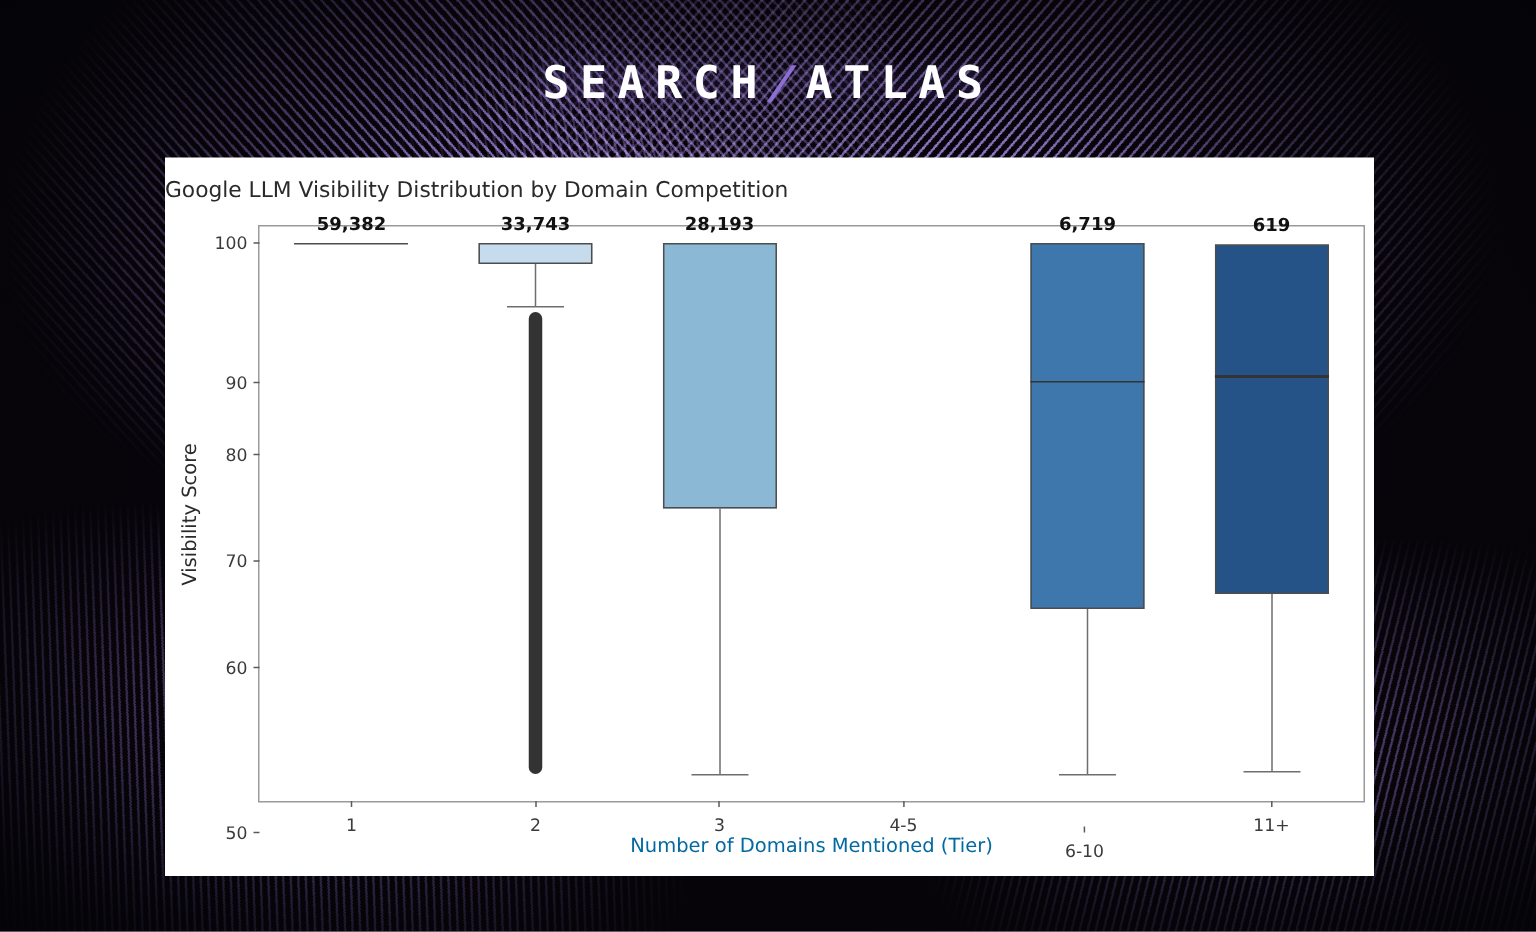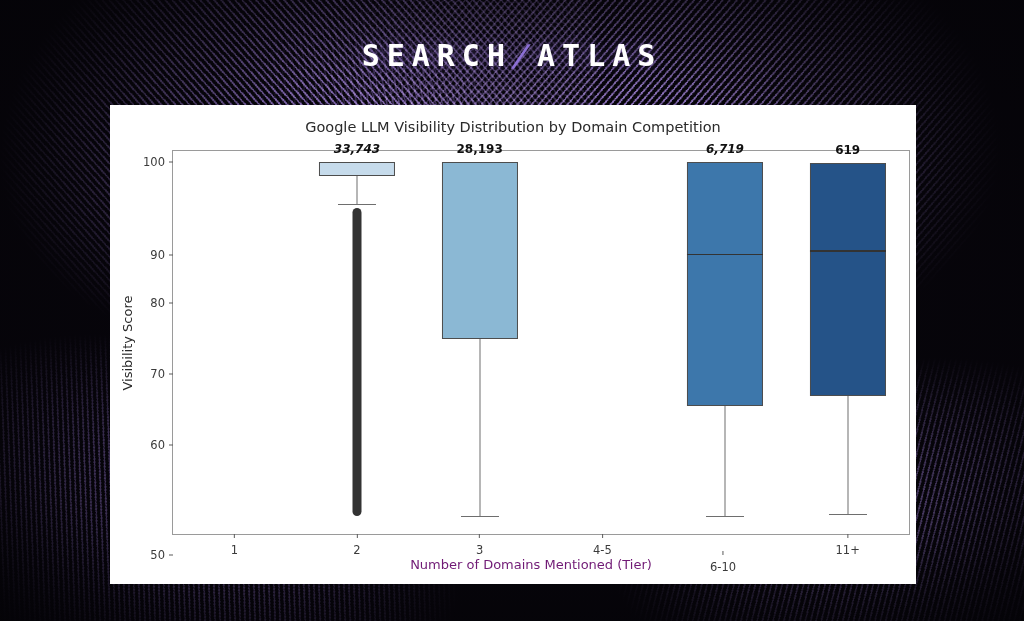--- a/index.html
+++ b/index.html
@@ -47,21 +47,21 @@
         font-size:30px;letter-spacing:7px;color:#ffffff;
         white-space:nowrap;
         text-shadow:0 0 14px rgba(140,110,215,.45);}
   #logo .slash{color:#8b6fd4;font-weight:700;
                display:inline-block;transform:skewX(-12deg);}
 
   
   #card{position:absolute;left:110px;top:105px;width:806px;height:479px;
         background:#ffffff;}
 
-  #chart-title{position:absolute;left:0;right:0;top:14px;text-align:center;
+  #chart-title{position:absolute;left:0;right:0;top:14px;
                font-size:14.5px;color:#2a2a2a;}
 
   
   #plot{position:absolute;left:62px;top:45px;width:738px;height:385px;
         border:1px solid #9a9a9a;box-sizing:border-box;background:#fff;}
 
   .ytick{position:absolute;right:100%;transform:translateY(-50%);
          padding-right:8px;font-size:11.5px;color:#3b3b3b;white-space:nowrap;}
   .ytick::after{content:"";position:absolute;right:0;top:50%;width:4px;height:1px;
                 background:#5a5a5a;transform:translateY(-50%);}
@@ -69,22 +69,22 @@
   #ylabel{position:absolute;left:8px;top:45px;height:385px;width:18px;}
   #ylabel span{position:absolute;left:50%;top:50%;white-space:nowrap;
                transform:translate(-50%,-50%) rotate(-90deg);
                font-size:13px;color:#2a2a2a;}
 
   .xtick{position:absolute;top:100%;transform:translateX(-50%);
          padding-top:9px;font-size:11.5px;color:#3b3b3b;white-space:nowrap;}
   .xtick::before{content:"";position:absolute;left:50%;top:0;width:1px;height:4px;
                  background:#5a5a5a;transform:translateX(-50%);}
 
-  #xlabel{position:absolute;left:52px;width:738px;top:452px;text-align:center;
-          font-size:13px;color:#701a75;}
+  #xlabel{position:absolute;left:62px;width:738px;top:452px;text-align:center;
+          font-size:13px;color:#0369a1;}
 
   
   .boxgroup{position:absolute;top:0;bottom:0;}
   .whisker-line{position:absolute;left:50%;width:1px;background:#6e6e6e;
                 transform:translateX(-50%);}
   .whisker-cap{position:absolute;left:50%;height:1px;background:#6e6e6e;
                transform:translateX(-50%);}
   .box{position:absolute;left:50%;transform:translateX(-50%);
        border:1px solid #4d4d4d;box-sizing:border-box;}
   .median{position:absolute;left:50%;transform:translateX(-50%);height:1.5px;
@@ -115,43 +115,47 @@
   <div id="ylabel">
       <span>Visibility Score</span>
     </div>
   <div id="plot">
       <div class="ytick" style="top: 365.269px; margin-top: 39px;">50</div>
       <div class="ytick" style="top: 294.343px;">60</div>
       <div class="ytick" style="top: 223.417px;">70</div>
       <div class="ytick" style="top: 152.491px;">80</div>
       <div class="ytick" style="top: 81.5648px; margin-top: 22px;">90</div>
       <div class="ytick" style="top: 10.6389px; text-align: center;">100</div>
+      <div class="boxgroup" style="left: 0px; width: 122.667px;">
+        <div class="flatline" style="top: 10.6389px; width: 76.0533px;"></div>
+        <div class="count" style="top: -9.36111px;">59,382</div>
+      </div>
       <div class="xtick" style="left: 61.3333px;">1</div>
       <div class="boxgroup" style="left: 122.667px; width: 122.667px;">
         <div class="whisker-line" style="top: 24.8241px; height: 28.3704px;"></div>
         <div class="whisker-cap" style="top: 53.1944px; width: 38.0267px;"></div>
         <div class="box" style="top: 10.6389px; height: 14.1852px; width: 76.0533px; background: rgb(198, 219, 235);"></div>
         <div class="outliers" style="top: 56.7407px; height: 308.528px; width: 9px;"></div>
-        <div class="count" style="top: -9.36111px; font-style: italic;">33,743</div>
+        <div class="count" style="top: -9.36111px;">33,743</div>
       </div>
       <div class="xtick" style="left: 184px;">2</div>
       <div class="boxgroup" style="left: 245.333px; width: 122.667px;">
         <div class="whisker-line" style="top: 187.954px; height: 177.315px;"></div>
         <div class="whisker-cap" style="top: 365.269px; width: 38.0267px;"></div>
         <div class="box" style="top: 10.6389px; height: 177.315px; width: 76.0533px; background: rgb(139, 184, 212);"></div>
         <div class="count" style="top: -9.36111px;">28,193</div>
       </div>
       <div class="xtick" style="left: 306.667px;">3</div>
       <div class="xtick" style="left: 429.333px;">4-5</div>
       <div class="boxgroup" style="left: 490.667px; width: 122.667px;">
         <div class="whisker-line" style="top: 255.333px; height: 109.935px;"></div>
         <div class="whisker-cap" style="top: 365.269px; width: 38.0267px;"></div>
         <div class="box" style="top: 10.6389px; height: 244.694px; width: 76.0533px; background: rgb(61, 119, 171);"></div>
         <div class="median" style="top: 102.843px; width: 76.0533px;"></div>
-        <div class="count" style="top: -9.36111px; font-style: italic;">6,719</div>
+        <div class="count" style="top: -9.36111px;">6,719</div>
       </div>
       <div class="xtick" style="left: 550px; margin-top: 17px;">6-10</div>
       <div class="boxgroup" style="left: 613.333px; width: 122.667px;">
         <div class="whisker-line" style="top: 244.694px; height: 118.446px;"></div>
         <div class="whisker-cap" style="top: 363.141px; width: 38.0267px;"></div>
         <div class="box" style="top: 12.0574px; height: 232.637px; width: 76.0533px; background: rgb(37, 83, 136);"></div>
         <div class="median" style="top: 99.2963px; width: 76.0533px;"></div>
         <div class="count" style="top: -7.94259px;">619</div>
       </div>
       <div class="xtick" style="left: 674.667px;">11+</div>

